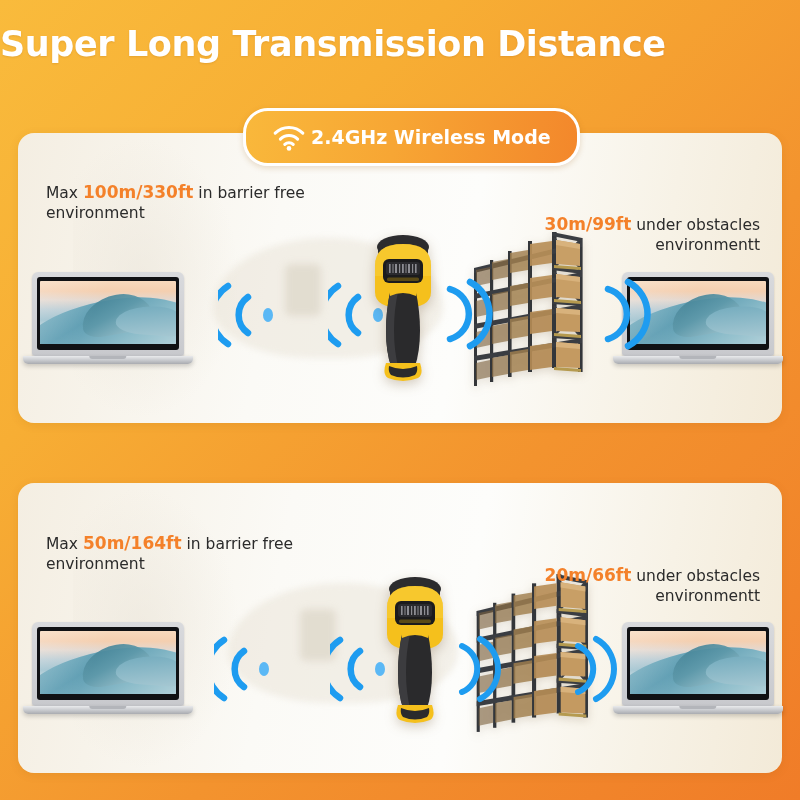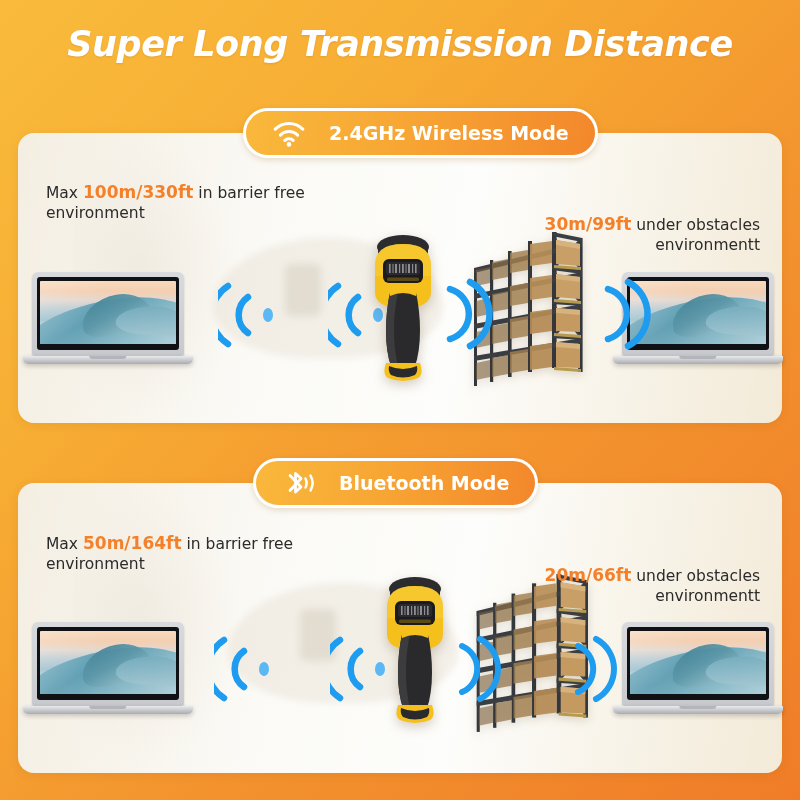--- a/index.html
+++ b/index.html
@@ -13,28 +13,26 @@
   #page {
     position: relative;
     width: 800px; height: 800px;
     background: linear-gradient(135deg, #f9bb3c 0%, #f7ae34 28%, #f3932e 62%, #f07c28 100%);
   }
 
   
   .title {
     position: absolute;
     top: 24px; left: 0; width: 800px;
-    text-align: center;
     font-size: 35px;
     font-weight: bold;
     color: #ffffff;
     letter-spacing: -0.4px;
     text-shadow: 0 1px 2px rgba(150,85,10,0.18);
     font-family: "DejaVu Sans", sans-serif;
-    font-style: italic;
   }
 
   
   .panel {
     position: absolute;
     left: 18px; width: 764px;
     border-radius: 16px;
     background:
       linear-gradient(100deg, #f4eee2 0%, #f7f3ea 14%, #fbfaf6 34%, #fdfdfb 58%, #f7f2e6 82%, #f3ead8 100%);
     box-shadow: 0 2px 10px rgba(140,80,10,0.12);
@@ -66,22 +64,22 @@
     width: 170px; height: 290px;
     background: radial-gradient(ellipse at 40% 50%, rgba(232,226,214,0.5) 0%, rgba(232,226,214,0) 68%);
   }
 
   
   .badge {
     position: absolute;
     display: flex;
     align-items: center;
     justify-content: center;
-    gap: 23px;
-    height: 50px;
+    gap: 5px;
+    height: 58px;
     padding: 0 26px;
     border-radius: 25px;
     border: 3px solid #ffffff;
     background: linear-gradient(100deg, #f9b83b 0%, #f7a634 45%, #f3872b 100%);
     box-shadow: 0 2px 6px rgba(150,85,10,0.2);
     z-index: 6;
   }
   #badge-wireless { top: 108px; left: 243px; }
   #badge-bluetooth { top: 458px; left: 253px; }
 
@@ -398,30 +396,20 @@
     <div class="base">
         <div class="notch"></div>
       </div>
   </div>
 
   <div class="panel" id="panel-bluetooth">
     <div class="ghost2"></div>
     <div class="ghost" style="left:210px; top:100px;"></div>
   </div>
 
-  <div class="badge" id="badge-bluetooth">
-    <svg class="badge-icon" viewBox="0 0 34 28">
-      <path d="M8 6.5 L19 18 L13.5 23 L13.5 4.5 L19 9.5 L8 21.5" fill="none" stroke="#ffffff" stroke-width="2.8" stroke-linecap="round" stroke-linejoin="round"></path>
-      <g fill="none" stroke="#ffffff" stroke-width="2.5" stroke-linecap="round">
-        <path d="M23.5 9.5 A10.5 10.5 0 0 1 23.5 18.5"></path>
-        <path d="M28.5 6.5 A15 15 0 0 1 28.5 21.5"></path>
-      </g>
-    </svg>
-    <span class="badge-label">Bluetooth Mode</span>
-  </div>
 
   <div class="caption cap-left" id="cap-b-left">
     <span>Max </span><b>50m/164ft</b><span> in barrier free environment</span>
   </div>
 
   <div class="caption cap-right" id="cap-b-right">
     <span></span><b>20m/66ft</b><span> under obstacles environmentt</span>
   </div>
 
   <div class="laptop" id="laptop-b-left">

